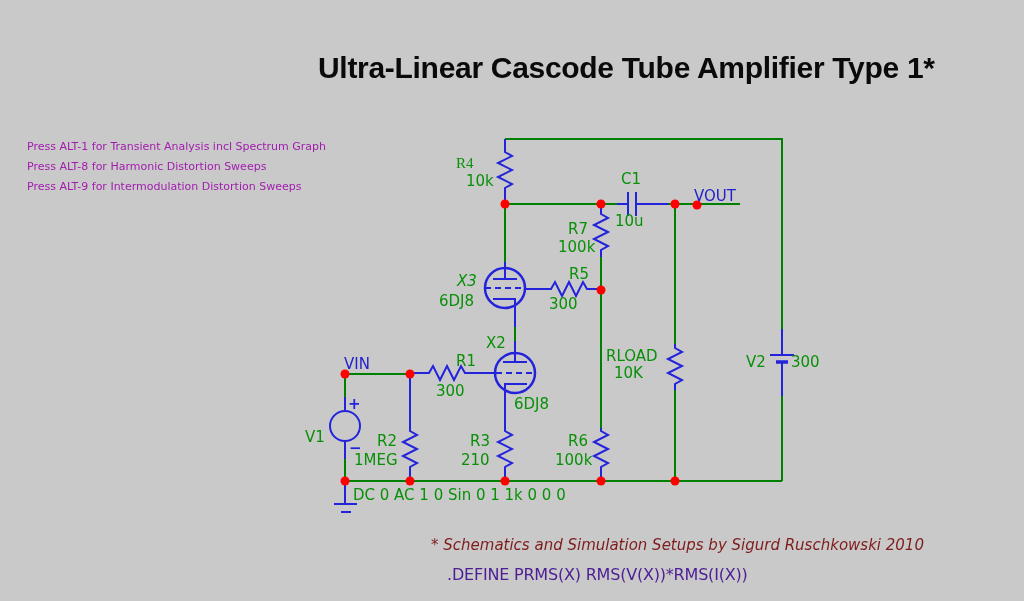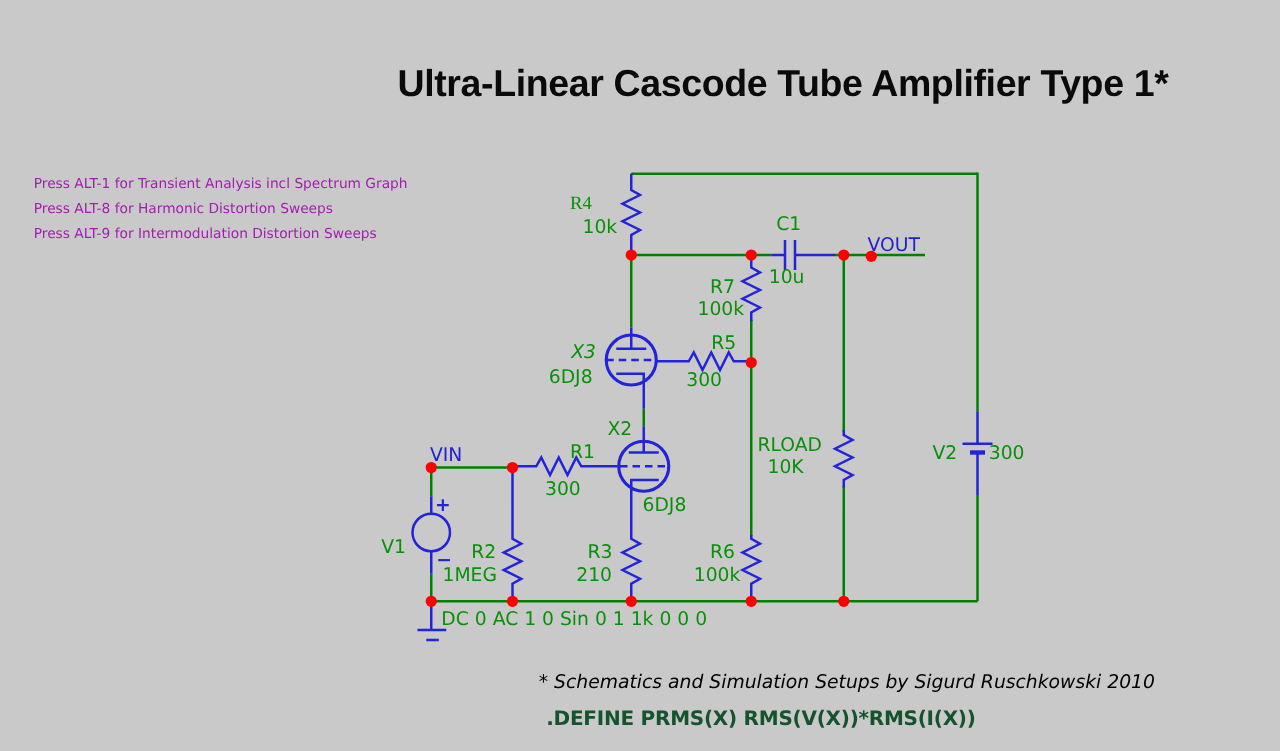--- a/index.html
+++ b/index.html
@@ -34,29 +34,29 @@
     color:#a21caf;
     font-size:11px;
     line-height:20px;
     white-space:nowrap;
   }
   #credit{
     position:absolute;
     left:431px;top:536px;
     font-style:italic;
     font-size:15px;
-    color:#000000;
+    color:#7f1d1d;
     white-space:nowrap;
   }
   #define-line{
     position:absolute;
-    left:437px;top:565px;
+    left:447px;top:565px;
     font-size:16px;
-    font-weight:bold;
-    color:#14532d;
+    font-weight:normal;
+    color:#4c1d95;
     letter-spacing:-0.2px;
     white-space:nowrap;
   }
   .pm{
     position:absolute;
     color:#2323DC;
     font-weight:bold;
     font-size:15px;
     line-height:1;
   }

